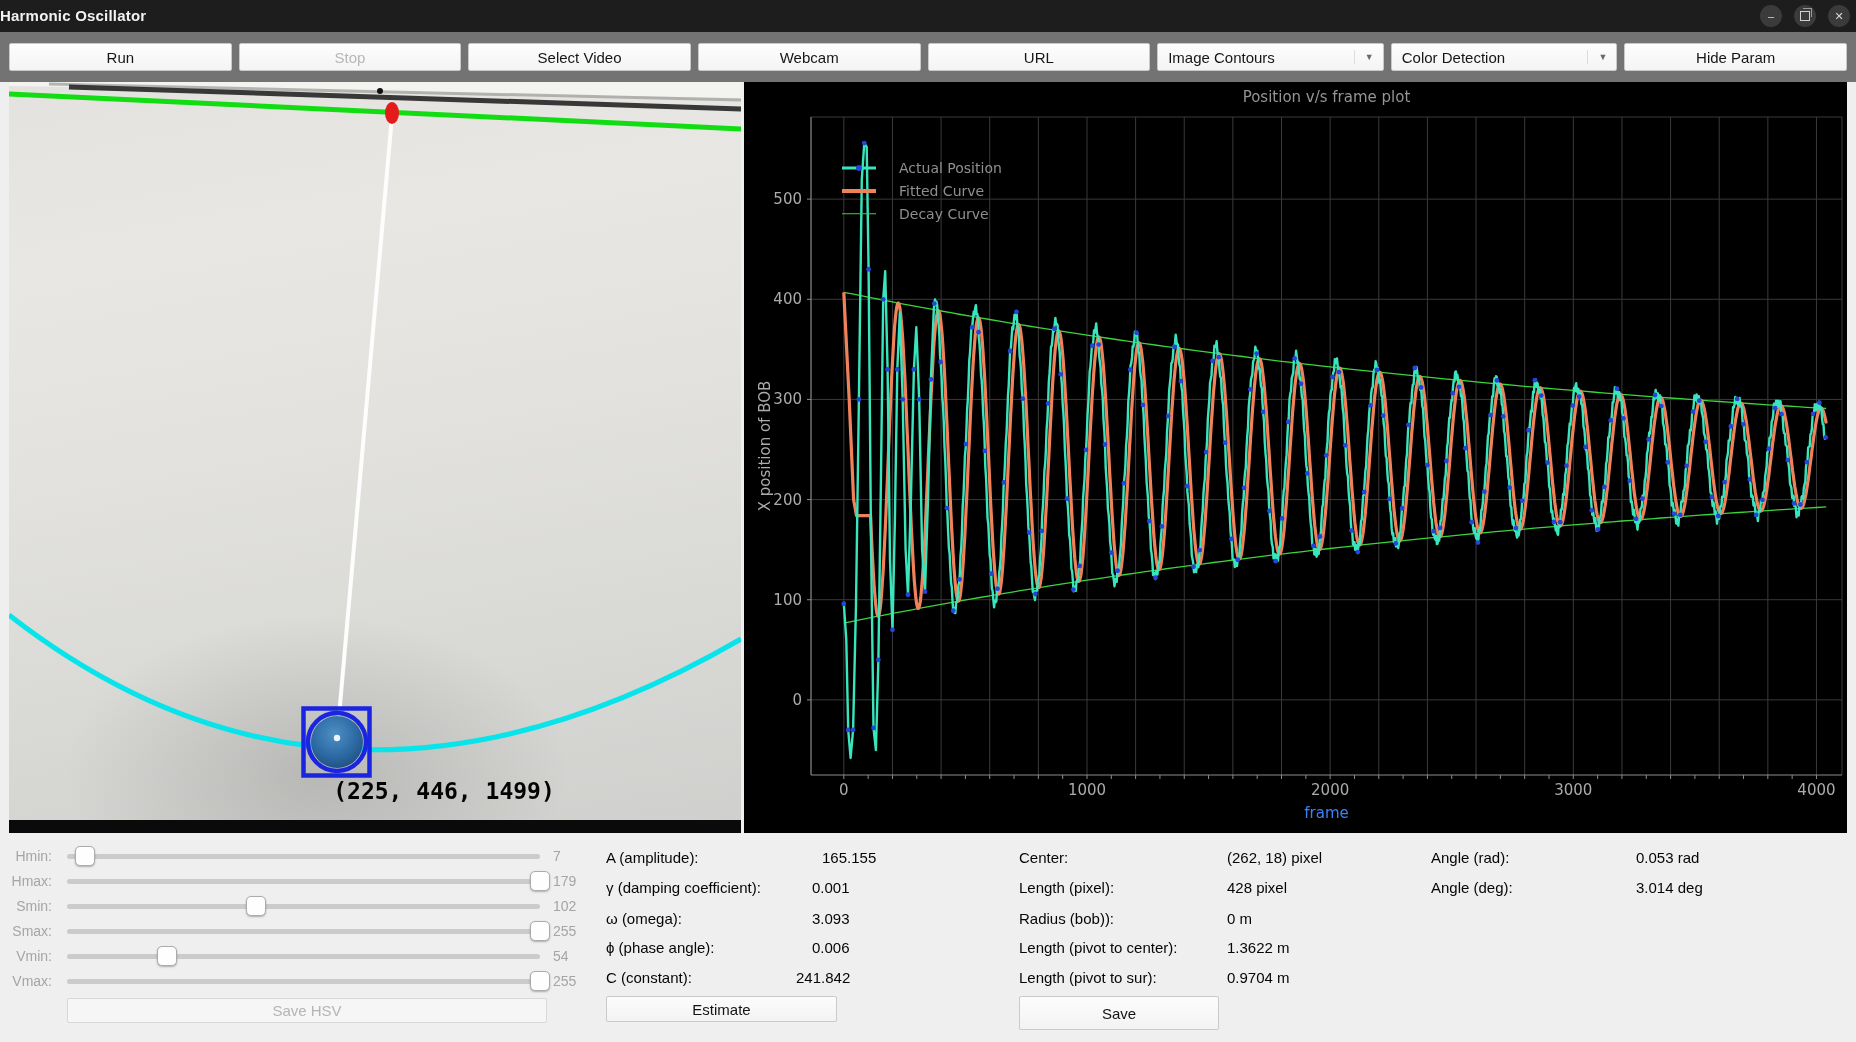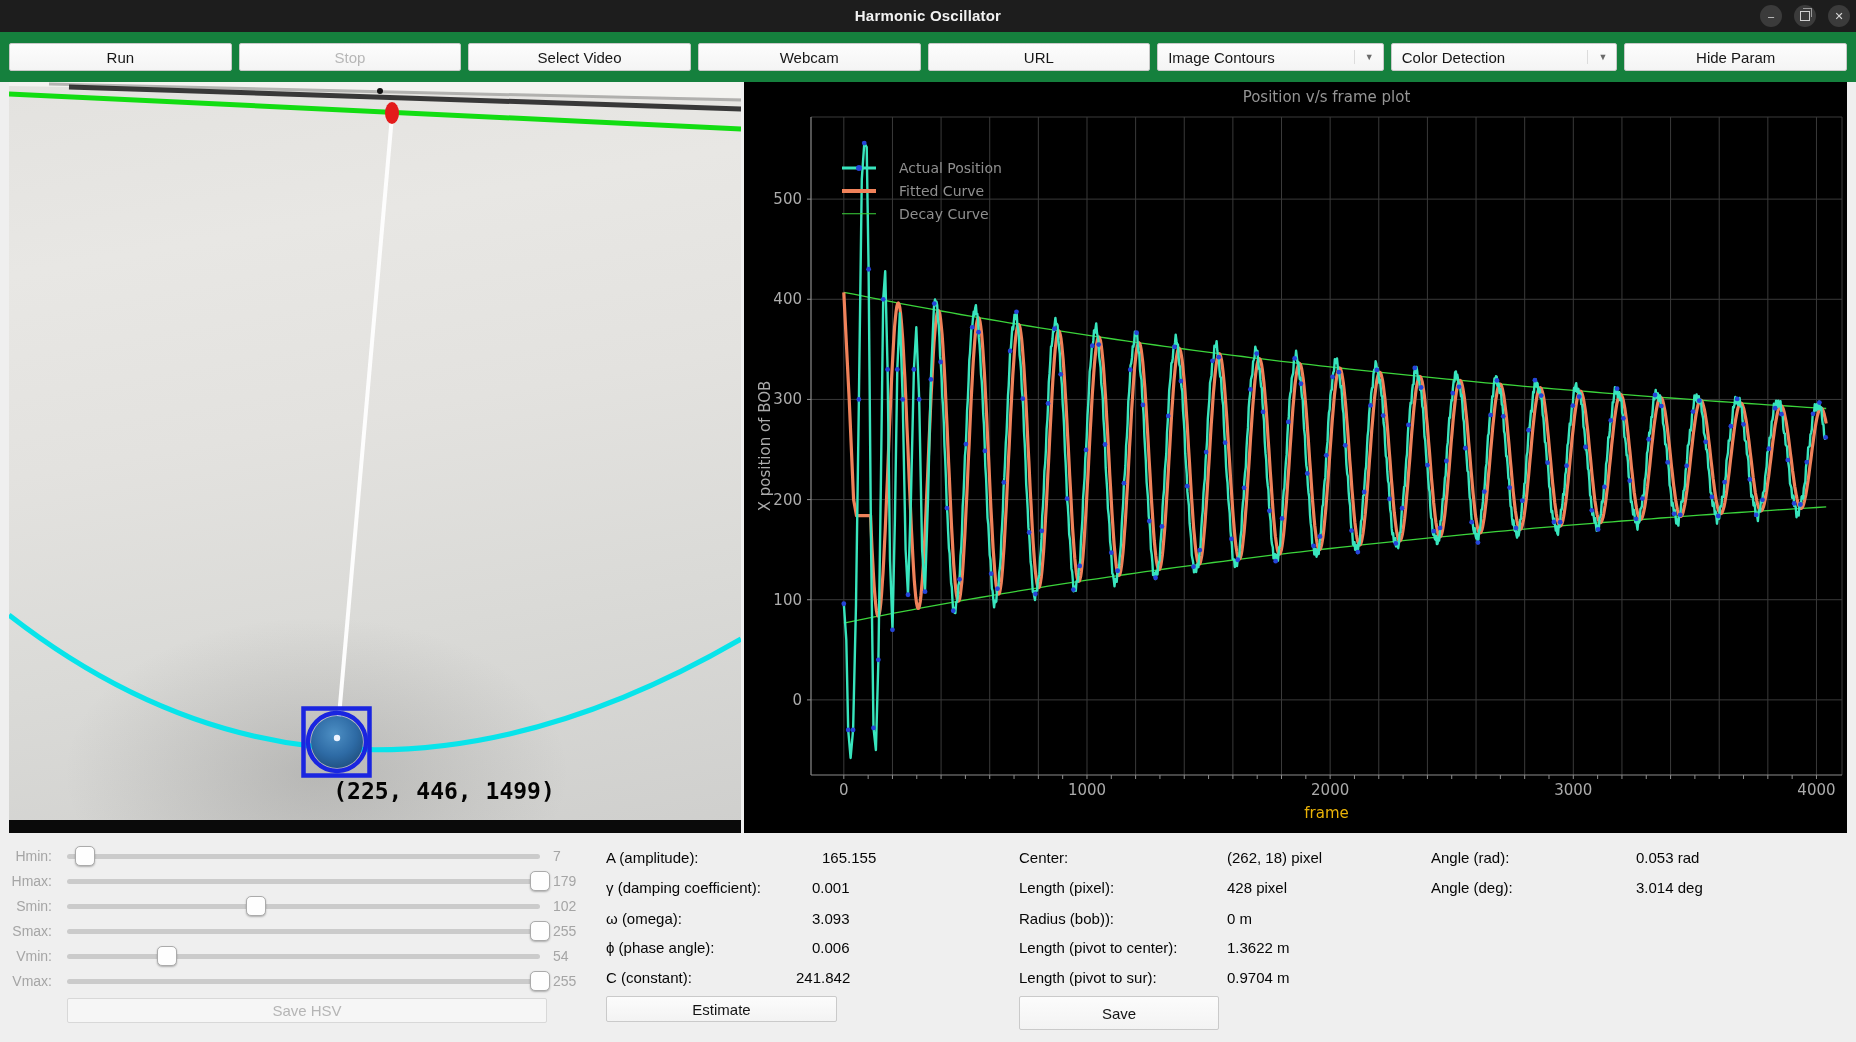--- a/index.html
+++ b/index.html
@@ -2,30 +2,30 @@
 <html><head>
 <meta charset="utf-8">
 <style>
   html,body{margin:0;padding:0;background:#0b0b0b;}
   .app{position:relative;width:1856px;height:1042px;background:#efefef;overflow:hidden;
        font-family:"Liberation Sans",sans-serif;-webkit-font-smoothing:antialiased;}
 
   
   .titlebar{position:absolute;left:0;top:0;width:100%;height:32px;background:#1d1d1d;}
   .titlebar .title{position:absolute;left:0;right:0;top:0;height:32px;line-height:32px;
-       text-align:center;color:#f2f2f2;font-size:15px;font-weight:bold;letter-spacing:.2px;}
+       color:#f2f2f2;font-size:15px;font-weight:bold;letter-spacing:.2px;}
   .win-controls{position:absolute;right:6px;top:5px;display:flex;gap:12px;}
   .win-btn{width:22px;height:22px;border-radius:50%;background:#3b3b3b;color:#d8d8d8;
        display:flex;align-items:center;justify-content:center;font-size:11px;cursor:default;}
   .restore-glyph{position:relative;width:8px;height:8px;border:1.4px solid #d0d0d0;background:#3b3b3b;}
   .restore-glyph::before{content:"";position:absolute;left:2px;top:-4px;width:8px;height:8px;
        border-top:1.4px solid #9a9a9a;border-right:1.4px solid #9a9a9a;}
 
   
-  .toolbar{position:absolute;left:0;top:32px;width:100%;height:50px;background:#15803d;
+  .toolbar{position:absolute;left:0;top:32px;width:100%;height:50px;background:#737373;
        display:flex;gap:7px;padding:11px 9px 11px 9px;box-sizing:border-box;}
   .tb-btn{flex:1;position:relative;background:linear-gradient(180deg,#fdfdfd,#f4f4f4);
        border:1px solid #c9c9c9;border-radius:2px;font-size:15px;color:#161616;
        display:flex;align-items:center;justify-content:center;font-family:inherit;}
   .tb-btn.disabled{color:#b7b7b7;}
   .tb-btn.dropdown{justify-content:flex-start;padding-left:10px;}
   .dd-caret{position:absolute;right:9px;top:50%;transform:translateY(-50%);font-size:9px;color:#6a6a6a;}
   .dd-divider{position:absolute;right:28px;top:6px;bottom:6px;border-left:1px solid #dcdcdc;}
 
   
@@ -35,21 +35,21 @@
        background:radial-gradient(420px 260px at 42% 92%, rgba(80,80,80,.22), rgba(0,0,0,0) 60%);}
   .video-svg{position:absolute;left:0;top:0;z-index:2;}
   .video-label{position:absolute;z-index:3;left:319px;top:696px;width:232px;text-align:center;
        font-family:"DejaVu Sans Mono",monospace;font-weight:bold;font-size:23px;color:#030303;}
 
   
   .plot-panel{position:absolute;left:744px;top:82px;width:1103px;height:751px;background:#000;}
   .plot-title{position:absolute;left:67px;top:6px;width:1031px;text-align:center;
        color:#949494;font-size:15px;font-family:"DejaVu Sans",sans-serif;}
   .plot-xlabel{position:absolute;left:67px;top:722px;width:1031px;text-align:center;
-       color:#eab308;font-size:15px;font-family:"DejaVu Sans",sans-serif;}
+       color:#3b82f6;font-size:15px;font-family:"DejaVu Sans",sans-serif;}
   .plot-ylabel{position:absolute;left:21px;top:364px;transform:translate(-50%,-50%) rotate(-90deg);
        white-space:nowrap;color:#ababab;font-size:15px;font-family:"DejaVu Sans",sans-serif;}
   .legend{position:absolute;left:98px;top:74px;z-index:4;}
   .legend-row{display:flex;align-items:center;height:23px;gap:23px;}
   .legend-sample{position:relative;width:34px;height:10px;}
   .legend-line{position:absolute;left:0;right:0;top:50%;transform:translateY(-50%);}
   .legend-dot{position:absolute;left:50%;top:50%;width:6px;height:6px;border-radius:50%;
        transform:translate(-50%,-50%);}
   .legend-text{color:#8f8f8f;font-size:14px;font-family:"DejaVu Sans",sans-serif;}
 

